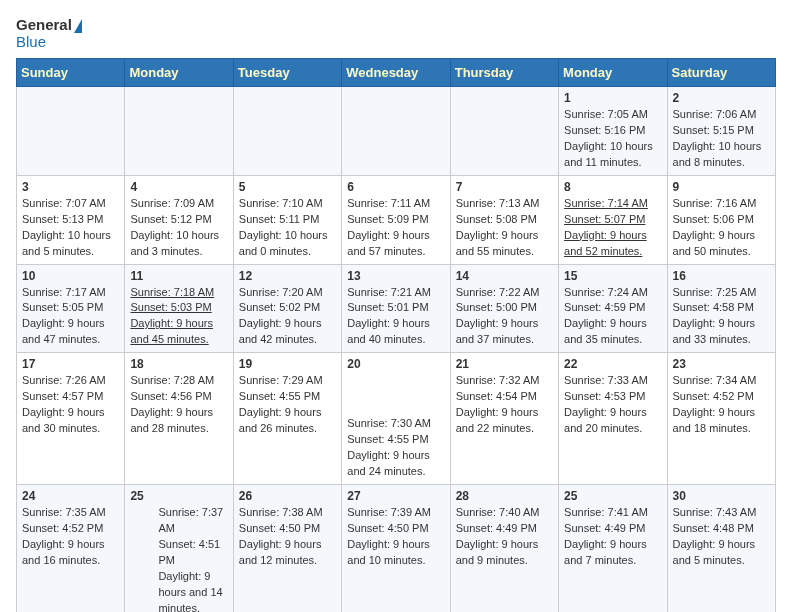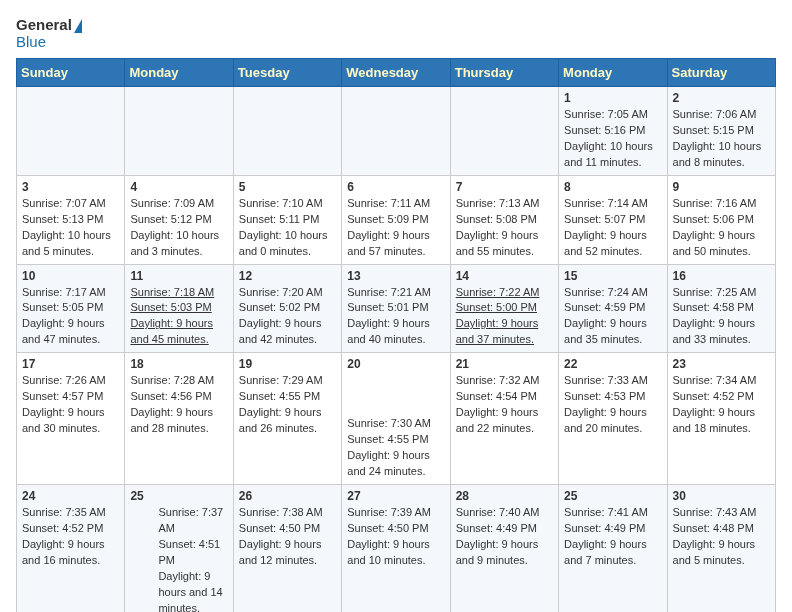--- a/index.html
+++ b/index.html
@@ -177,21 +177,21 @@
 Daylight: 9 hours and 57 minutes.</div>
         </td>
         <td>
           <span class="day-num">7</span>
           <div class="day-info" style="white-space: pre-line;">Sunrise: 7:13 AM
 Sunset: 5:08 PM
 Daylight: 9 hours and 55 minutes.</div>
         </td>
         <td>
           <span class="day-num">8</span>
-          <div class="day-info" style="white-space: pre-line;">Sunrise: 7:14 AM
+          <div class="day-info" style="white-space: pre-line; text-decoration: underline;">Sunrise: 7:14 AM
 Sunset: 5:07 PM
 Daylight: 9 hours and 52 minutes.</div>
         </td>
         <td>
           <span class="day-num">9</span>
           <div class="day-info" style="white-space: pre-line;">Sunrise: 7:16 AM
 Sunset: 5:06 PM
 Daylight: 9 hours and 50 minutes.</div>
         </td>
       </tr>
@@ -215,21 +215,21 @@
 Daylight: 9 hours and 42 minutes.</div>
         </td>
         <td>
           <span class="day-num">13</span>
           <div class="day-info" style="white-space: pre-line;">Sunrise: 7:21 AM
 Sunset: 5:01 PM
 Daylight: 9 hours and 40 minutes.</div>
         </td>
         <td>
           <span class="day-num">14</span>
-          <div class="day-info" style="white-space: pre-line; text-decoration: underline;">Sunrise: 7:22 AM
+          <div class="day-info" style="white-space: pre-line;">Sunrise: 7:22 AM
 Sunset: 5:00 PM
 Daylight: 9 hours and 37 minutes.</div>
         </td>
         <td>
           <span class="day-num">15</span>
           <div class="day-info" style="white-space: pre-line;">Sunrise: 7:24 AM
 Sunset: 4:59 PM
 Daylight: 9 hours and 35 minutes.</div>
         </td>
         <td>

